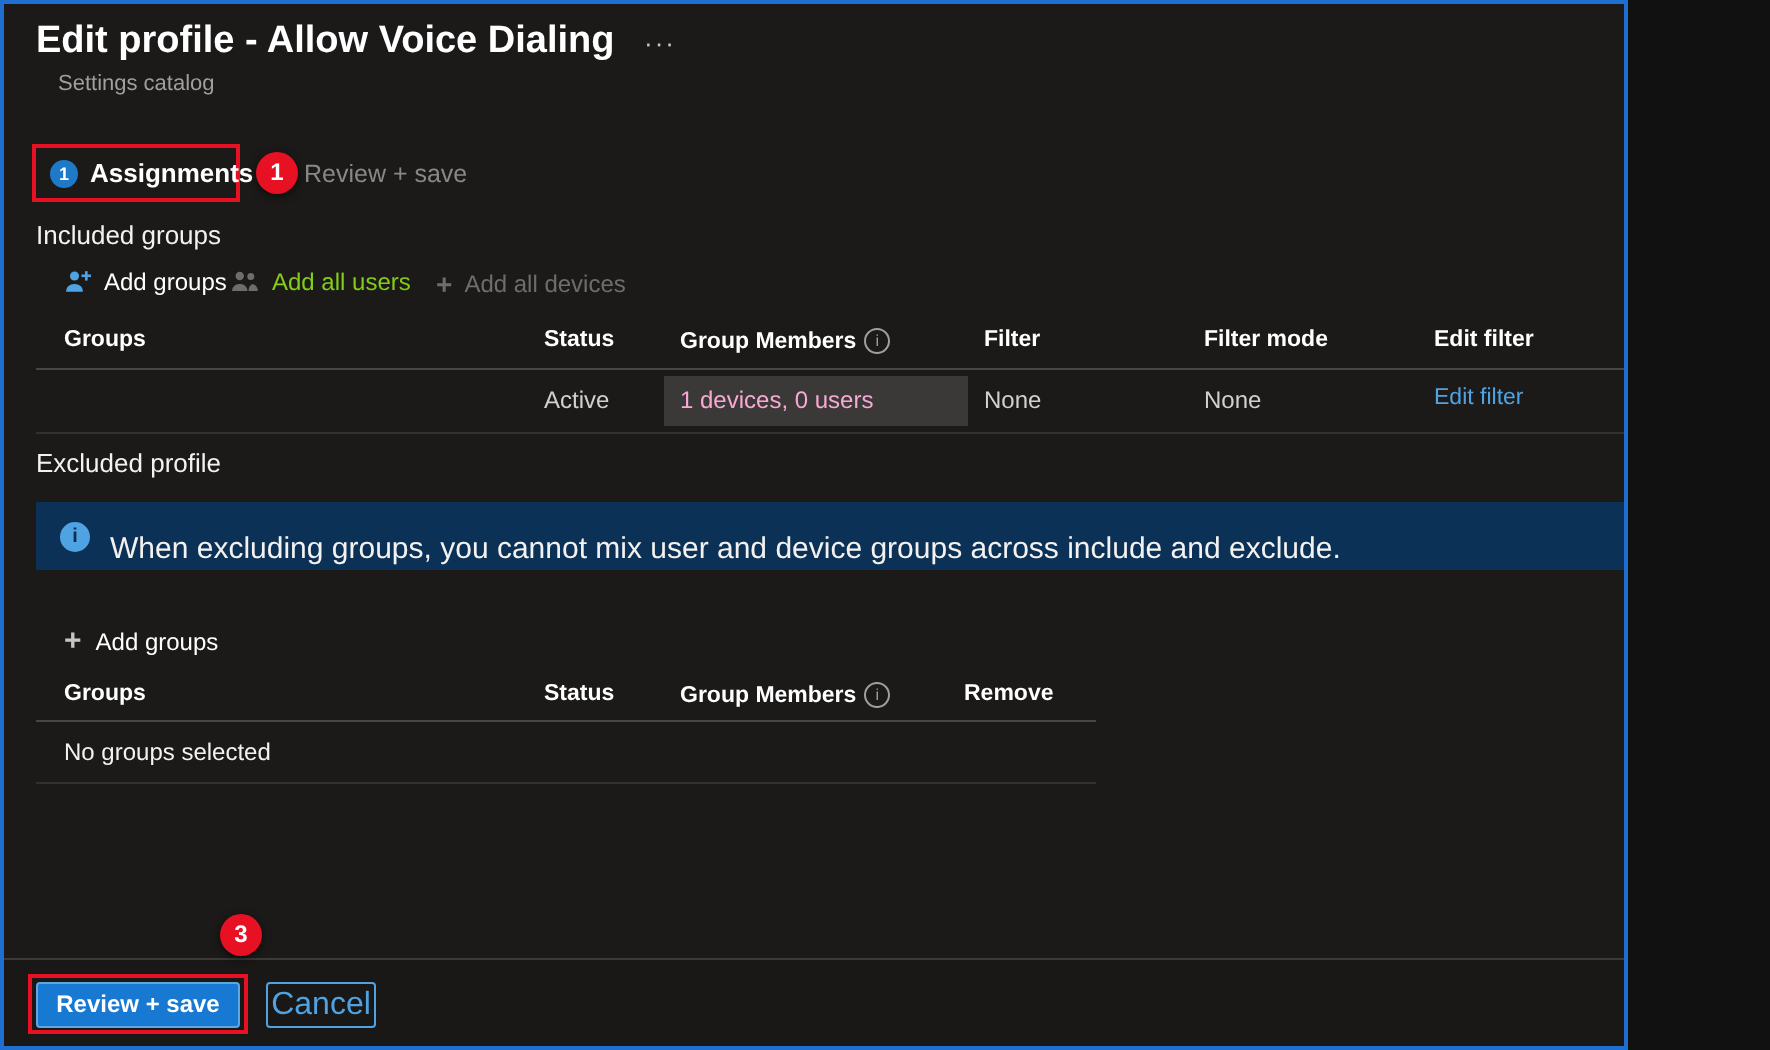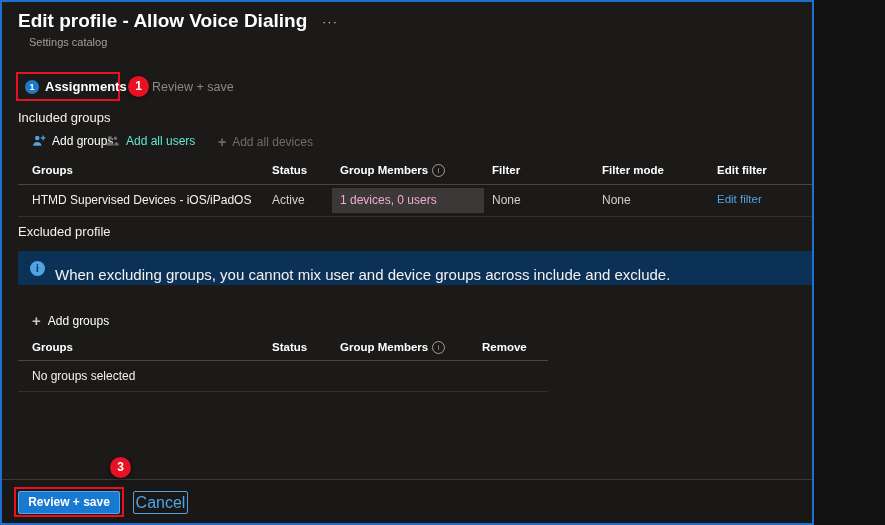--- a/index.html
+++ b/index.html
@@ -19,21 +19,21 @@
   .tab-label{font-size:13px;font-weight:bold;color:#ffffff;}
   .tab-review{left:150px;top:78px;font-size:12.5px;color:#8a8886;}
   .ann{width:21px;height:21px;border-radius:50%;background:#e81123;color:#fff;font-size:12px;font-weight:bold;line-height:21px;text-align:center;box-shadow:0 1px 4px rgba(0,0,0,.6);}
   .ann1{left:126px;top:74px;}
   .ann2{left:838px;top:138px;}
   .ann3{left:108px;top:455px;}
   
   .sec-included{left:16px;top:108px;font-size:13px;color:#f3f2f1;}
   .toolbar-item{top:132px;display:flex;align-items:center;gap:6px;font-size:12px;cursor:pointer;}
   .tb-addgroups{left:30px;color:#ffffff;}
-  .tb-addusers{left:103px;color:#5eead4;}
+  .tb-addusers{left:113px;color:#84cc16;}
   .tb-adddevices{left:216px;color:#6f6d6b;}
   .tb-icon{display:inline-flex;align-items:center;}
   .tb-addgroups .tb-icon{color:#4fa3e3;}
   .tb-addusers .tb-icon{color:#6f6d6b;}
   .plus-glyph{font-size:14px;font-weight:bold;}
   
   .th{top:162px;font-size:11.5px;font-weight:bold;color:#ffffff;}
   .c-groups{left:30px;} .c-status{left:270px;} .c-members{left:338px;}
   .c-filter{left:490px;} .c-fmode{left:600px;} .c-efilter{left:715px;} .c-remove{left:826px;}
   .info-dot{display:inline-block;width:11px;height:11px;border:1px solid #a19f9d;border-radius:50%;color:#a19f9d;font-size:8px;line-height:11px;text-align:center;margin-left:4px;vertical-align:1px;font-weight:normal;}
@@ -126,21 +126,20 @@
     <span>Group Members</span><span class="info-dot">i</span>
   </div>
   <div class="abs th c-filter">Filter</div>
   <div class="abs th c-fmode">Filter mode</div>
   <div class="abs th c-efilter">Edit filter</div>
   <div class="abs th c-remove">Remove</div>
   <div class="abs ann ann2">2</div>
   <div class="abs div1"></div>
 
   <div class="abs row-hl"></div>
-  <div class="abs td td-group c-groups">HTMD Supervised Devices - iOS/iPadOS</div>
   <div class="abs td c-status">Active</div>
   <div class="abs td td-members c-members">1 devices, 0 users</div>
   <div class="abs td c-filter">None</div>
   <div class="abs td c-fmode">None</div>
   <div class="abs link efilter-link">Edit filter</div>
   <div class="abs remove-redbox"></div>
   <div class="abs link remove-link">Remove</div>
   <div class="abs div2"></div>
 
   <div class="abs sec-excluded">Excluded profile</div>

